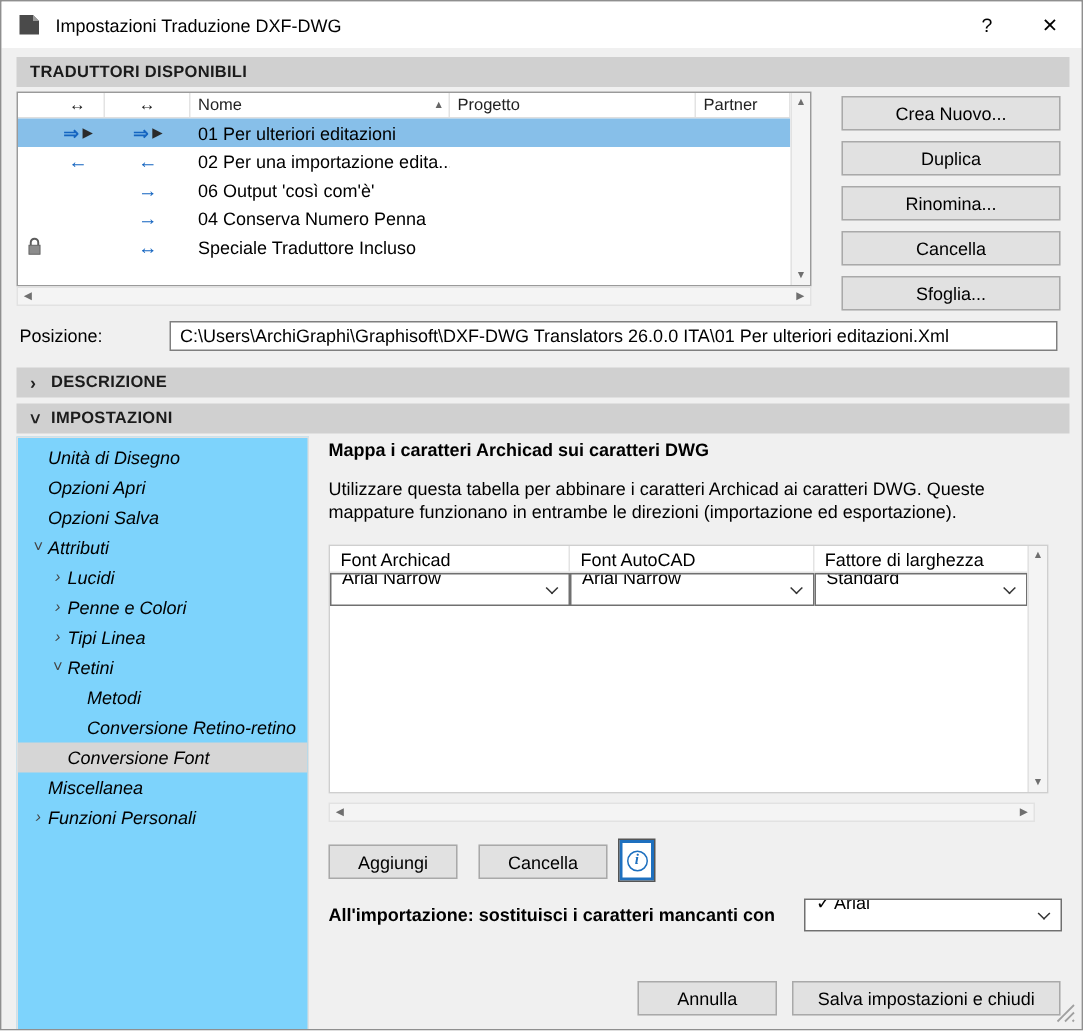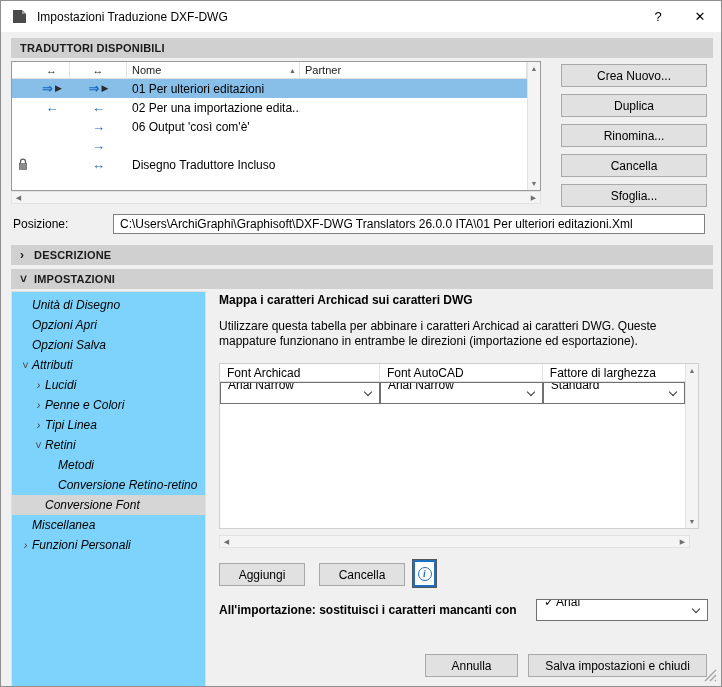--- a/index.html
+++ b/index.html
@@ -135,20 +135,21 @@
     <div class="list">
       <div class="list-inner">
         <div class="lhdr">
           <div class="c lock"></div>
           <div class="c d1">↔</div>
           <div class="c d2">↔</div>
           <div class="c name">
             <span>Nome</span>
             <span class="sort">▲</span>
           </div>
+          <div class="c prog">Progetto</div>
           <div class="c part">Partner</div>
         </div>
 
         <div class="lrow selected">
           <div class="c lock"></div>
           <div class="c d1">
               <span class="arr">⇒</span>
               <span class="play">▶</span>
             </div>
           <div class="c d2">
@@ -183,36 +184,37 @@
           <div class="c prog"></div>
           <div class="c part"></div>
         </div>
 
         <div class="lrow">
           <div class="c lock"></div>
           <div class="c d1"></div>
           <div class="c d2">
               <span class="arr">→</span>
             </div>
+          <div class="c name">04 Conserva Numero Penna</div>
           <div class="c prog"></div>
           <div class="c part"></div>
         </div>
 
         <div class="lrow">
           <div class="c lock">
             <svg class="lock-svg" viewBox="0 0 12 13">
               <path d="M3.5 5.5 V3.6 a2.5 2.5 0 0 1 5 0 V5.5" fill="none" stroke="#5d5d5d" stroke-width="1.3"></path>
               <rect x="2.3" y="5.5" width="7.4" height="6" fill="#8c8c8c" stroke="#5d5d5d" stroke-width="0.6"></rect>
             </svg>
           </div>
           <div class="c d1"></div>
           <div class="c d2">
               <span class="arr">↔</span>
             </div>
-          <div class="c name">Disegno Traduttore Incluso</div>
+          <div class="c name">Speciale Traduttore Incluso</div>
           <div class="c prog"></div>
           <div class="c part"></div>
         </div>
       </div>
 
       <div class="vscroll">
         <span class="sb-arrow top">▲</span>
         <span class="sb-arrow bottom">▼</span>
       </div>
     </div>

